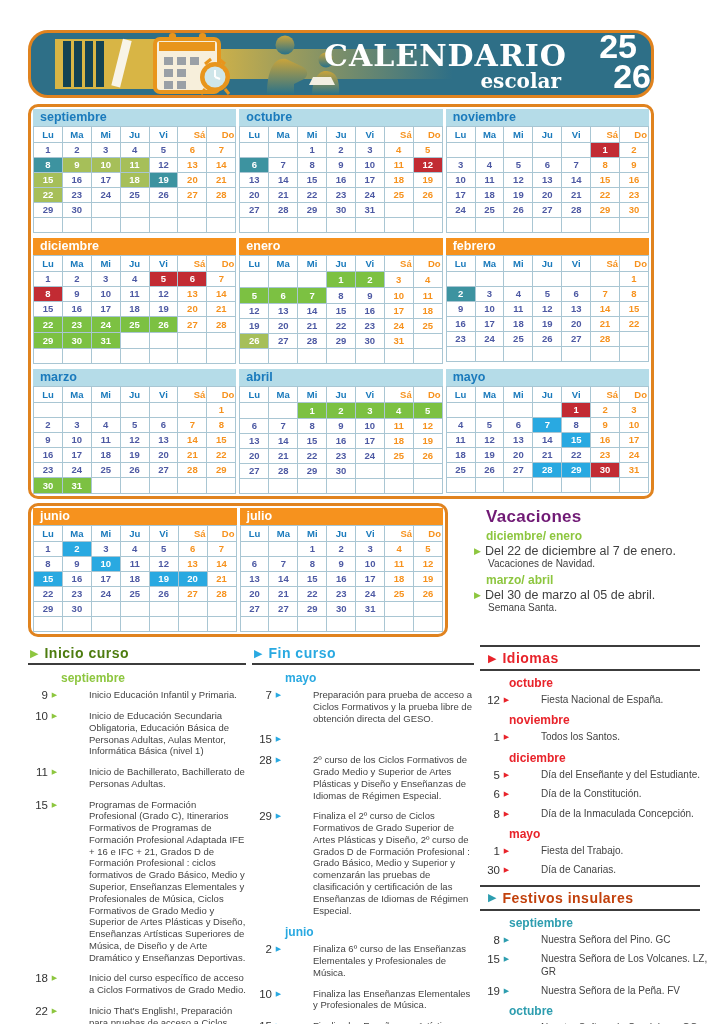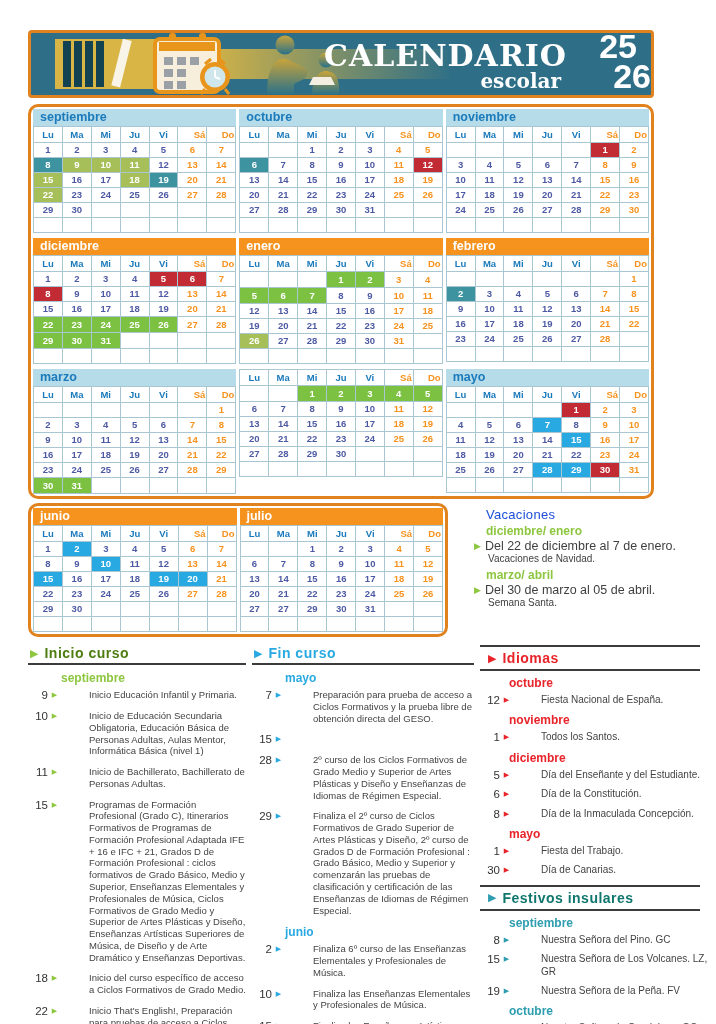--- a/index.html
+++ b/index.html
@@ -1,21 +1,21 @@
 <!DOCTYPE html>
 <html style="--frame_orange: #e0831f; --header_orange: #f6921e; --header_blue_bg: #b5dce8; --header_blue_text: #1a7abc; --day_text: #4d59a3; --weekend_text: #f6921e; --grid_line: #a9c6d3; --hl_insular: #3d93a0; --hl_inicio: #a6bf59; --hl_vacaciones: #7cc142; --hl_fin: #29a9e1; --hl_festivo: #c22b33; --banner_teal: #2e6f87; --banner_gold: #d8b545; --link_blue: #29abe2;"><head>
 <meta charset="utf-8">
 <style>
   html,body{margin:0;padding:0;background:#fff;}
   body{width:716px;height:1024px;overflow:hidden;font-family:"Liberation Sans",sans-serif;}
   .page{position:relative;width:716px;height:1024px;background:#fff;}
 
   
   .banner{position:relative;margin:30px 28px 0;width:620px;height:62px;background:var(--banner_teal);
-          border:3px solid var(--frame_orange);border-radius:4px;}
+          border:3px solid var(--frame_orange);border-radius:20px;}
   .illus{position:absolute;left:2px;top:0;}
   .brand-title{position:absolute;right:84px;top:5px;font-family:"DejaVu Serif",serif;font-weight:bold;
                font-size:30px;color:#fff;letter-spacing:1px;}
   .brand-sub{position:absolute;right:90px;top:36px;font-family:"DejaVu Serif",serif;font-weight:bold;
              font-size:20px;color:#fff;}
   .y25{position:absolute;right:14px;top:-3px;font-size:34px;font-weight:bold;color:#fff;line-height:32px;}
   .y26{position:absolute;right:0px;top:27px;font-size:34px;font-weight:bold;color:#fff;line-height:32px;z-index:3;}
 
   
   .frame{border:3px solid var(--frame_orange);border-radius:10px;background:#fff;}
@@ -37,21 +37,21 @@
          text-align:center;border:1px solid var(--grid_line);}
   .mt td.we{color:var(--weekend_text);}
   .mt td.hl{color:#fff;}
   .mt td.insular{background:var(--hl_insular);}
   .mt td.inicio{background:var(--hl_inicio);}
   .mt td.vac{background:var(--hl_vacaciones);}
   .mt td.fin{background:var(--hl_fin);}
   .mt td.festivo{background:var(--hl_festivo);}
 
   
-  .vac-title{font-size:13px;font-weight:normal;color:#1d4ed8;margin:2px 0 2px 12px;letter-spacing:.3px;}
+  .vac-title{font-size:17px;font-weight:bold;color:#701a75;margin:2px 0 2px 12px;letter-spacing:.3px;}
   .vac-period{font-size:12px;font-weight:bold;margin-left:12px;}
   .vac-main{display:flex;gap:4px;font-size:12.5px;color:#3f3f3f;margin-top:1px;}
   .vac-main .var{font-size:9px;padding-top:2px;flex:none;}
   .vac-note{font-size:10px;color:#3f3f3f;margin:0 0 4px 14px;}
 
   
   .cols{margin:8px 0 0 28px;width:680px;display:flex;gap:6px;}
   .c1{width:218px;flex:none;} .c2{width:222px;flex:none;} .c3{flex:1;}
   .sec-head{display:flex;align-items:center;gap:6px;margin-bottom:1px;padding-left:2px;}
   .sar{font-size:11px;}
@@ -617,20 +617,21 @@
                 <td></td>
                 <td></td>
                 <td></td>
                 <td></td>
                 <td></td>
               </tr>
             </tbody>
           </table>
         </div>
         <div class="month">
+          <div class="mh blue">abril</div>
           <table class="mt">
             <tbody>
               <tr>
                 <th class="">Lu</th>
                 <th class="">Ma</th>
                 <th class="">Mi</th>
                 <th class="">Ju</th>
                 <th class="">Vi</th>
                 <th class="we">Sá</th>
                 <th class="we">Do</th>
@@ -1057,21 +1058,21 @@
           </div>
           <div class="ev">
             <span class="eday">30</span>
             <span class="ear" style="color:#e8232a">▶</span>
             <span class="etx">Día de Canarias.</span>
           </div>
         </div>
 
       <div class="boxed">
         <span class="sar" style="color: rgb(45, 157, 175);">▶</span>
-        <span class="sec-t" style="color: #0f766e;">Festivos insulares</span>
+        <span class="sec-t" style="color: #c2410c;">Festivos insulares</span>
       </div>
       <div>
           <div class="gmonth" style="color:#2d9daf">septiembre</div>
           <div class="ev">
             <span class="eday">8</span>
             <span class="ear" style="color:#2d9daf">▶</span>
             <span class="etx">Nuestra Señora del Pino. GC</span>
           </div>
           <div class="ev">
             <span class="eday">15</span>

